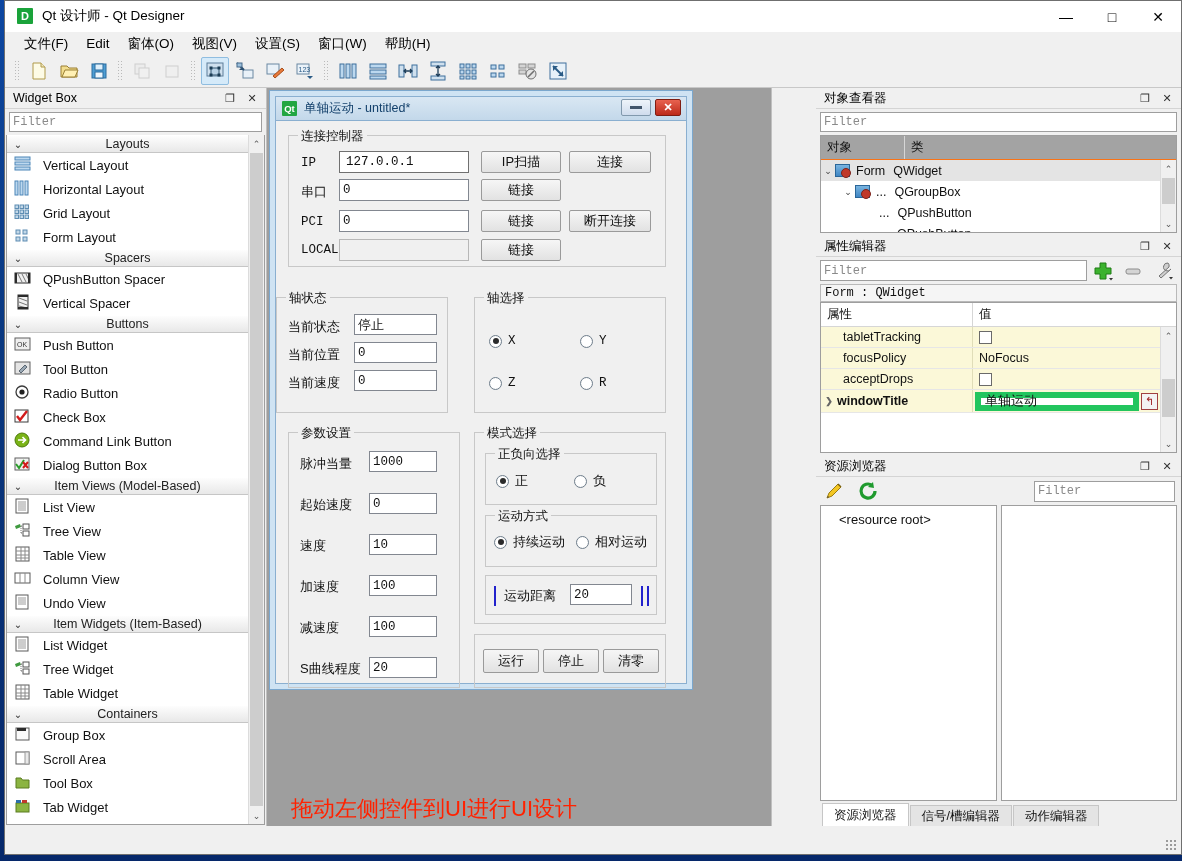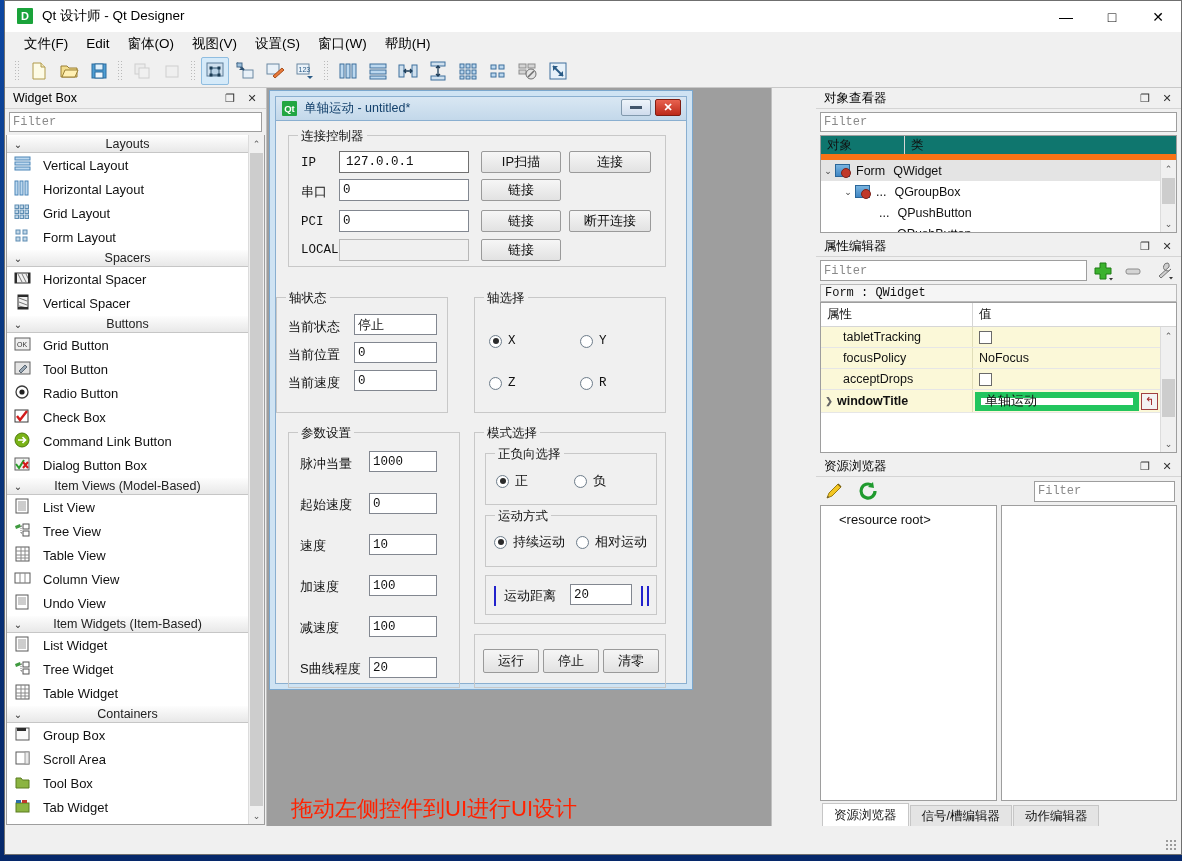--- a/index.html
+++ b/index.html
@@ -174,21 +174,21 @@
 
   .spacer-h { position:absolute; display:flex; align-items:center; justify-content:center; }
   .spacer-h i { display:block; width:2px; height:20px; background:#2222cc; }
   .spacer-h i+i { margin-left:4px; }
 
   
   .right { width:410px; border-left:1px solid #c0c0c0; display:flex; flex-direction:column;padding-left:44px; }
 
   .obj-table { flex:1; margin:0 4px 3px 4px; border:1px solid #9e9e9e; background:#fff;
                position:relative; overflow:hidden; }
-  .oi-head { height:24px; display:flex; background:#0f766e; border-bottom:6px solid #f97316; }
+  .oi-head { height:24px; display:flex; background:#a3a3a3; border-bottom:1px solid #f97316; }
   .oi-head div { font-size:12.5px; color:#111; display:flex; align-items:center; padding-left:6px;
                  border-right:1px solid #d6d6d6; }
   .oi-row { height:21px; display:flex; align-items:center; font-size:12.5px; color:#111; cursor:default; }
   .oi-row.sel { background:#e4e4e4; }
   .tri { width:14px;text-align:center;font-size:9px;color:#444; }
   .oi-ico { width:15px;height:13px;background:linear-gradient(180deg,#79b4e0,#3f86c4);
             border:1px solid #2b6699; position:relative; flex:none; }
   .oi-ico::after{ content:""; position:absolute; right:-2px; bottom:-2px; width:8px;height:8px;
                   background:#c0392b; border:1px solid #7b241c; border-radius:50%; }
 
@@ -474,21 +474,21 @@
           </div>
           <div class="witem">
             <span class="wicon">
               <svg width="20" height="18" viewBox="0 0 20 18">
                   <rect x="2" y="4" width="15" height="10" fill="#f0f0f0" stroke="#2b2b2b"></rect>
                   <path d="M5 5 l4 8 M9 5 l4 8 M13 5 l3 6" stroke="#777" stroke-width="1"></path>
                   <rect x="2" y="4" width="2" height="10" fill="#2b2b2b"></rect>
                   <rect x="15" y="4" width="2" height="10" fill="#2b2b2b"></rect>
                 </svg>
             </span>
-            <span class="wlabel">Horizontal Spacer</span>
+            <span class="wlabel">QPushButton Spacer</span>
           </div>
           <div class="witem">
             <span class="wicon">
               <svg width="20" height="18" viewBox="0 0 20 18">
                   <rect x="5" y="2" width="10" height="14" fill="#f0f0f0" stroke="#2b2b2b"></rect>
                   <path d="M6 5 l8 3 M6 9 l8 3 M6 13 l8 2" stroke="#777" stroke-width="1"></path>
                   <rect x="5" y="2" width="10" height="2" fill="#2b2b2b"></rect>
                   <rect x="5" y="14" width="10" height="2" fill="#2b2b2b"></rect>
                 </svg>
             </span>
@@ -499,21 +499,21 @@
             <span class="chev">⌄</span>
             <span class="cat-label">Buttons</span>
           </div>
           <div class="witem">
             <span class="wicon">
               <svg width="20" height="18" viewBox="0 0 20 18">
                   <rect x="2" y="3" width="15" height="12" fill="#efefef" stroke="#616161"></rect>
                   <text x="4" y="12" font-size="7" fill="#333" font-family="Liberation Sans">OK</text>
                 </svg>
             </span>
-            <span class="wlabel">Grid Button</span>
+            <span class="wlabel">Push Button</span>
           </div>
           <div class="witem">
             <span class="wicon">
               <svg width="20" height="18" viewBox="0 0 20 18">
                   <rect x="2" y="3" width="15" height="12" fill="#e4e4e4" stroke="#616161"></rect>
                   <path d="M6 12 l6 -6 l2 2 l-6 6 z" fill="#9aa8b4" stroke="#5a6672"></path>
                 </svg>
             </span>
             <span class="wlabel">Tool Button</span>
           </div>

